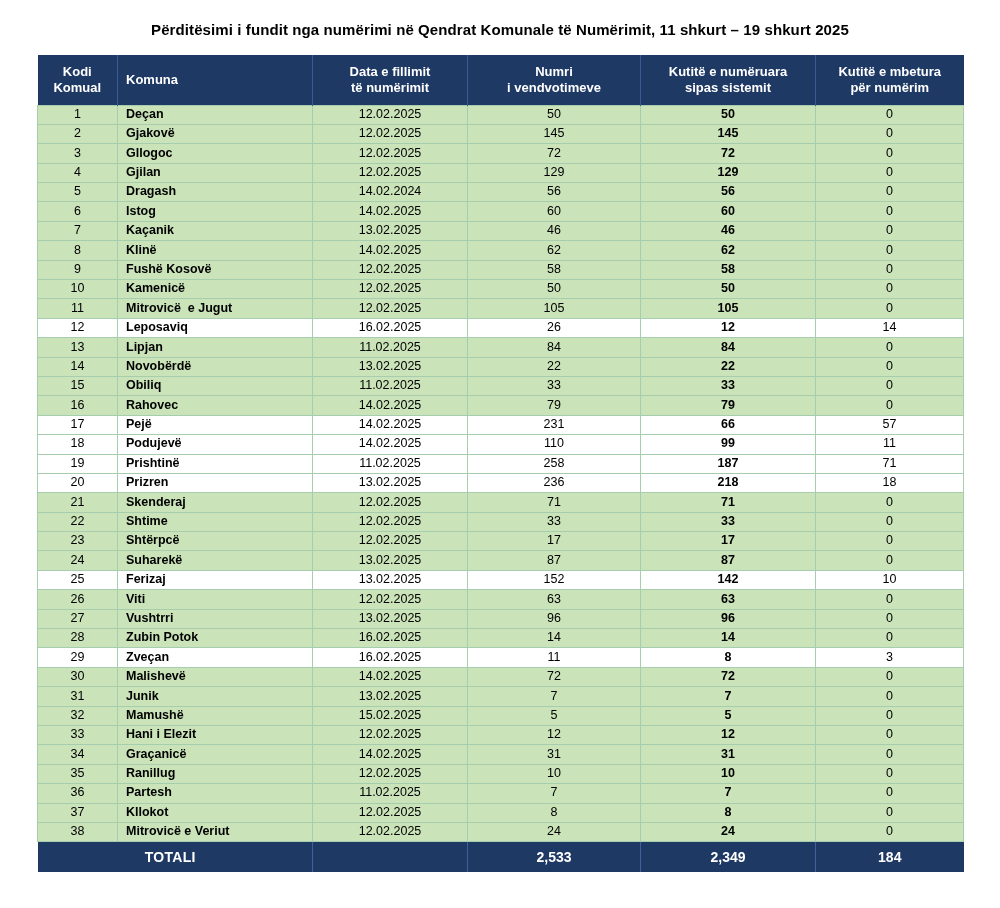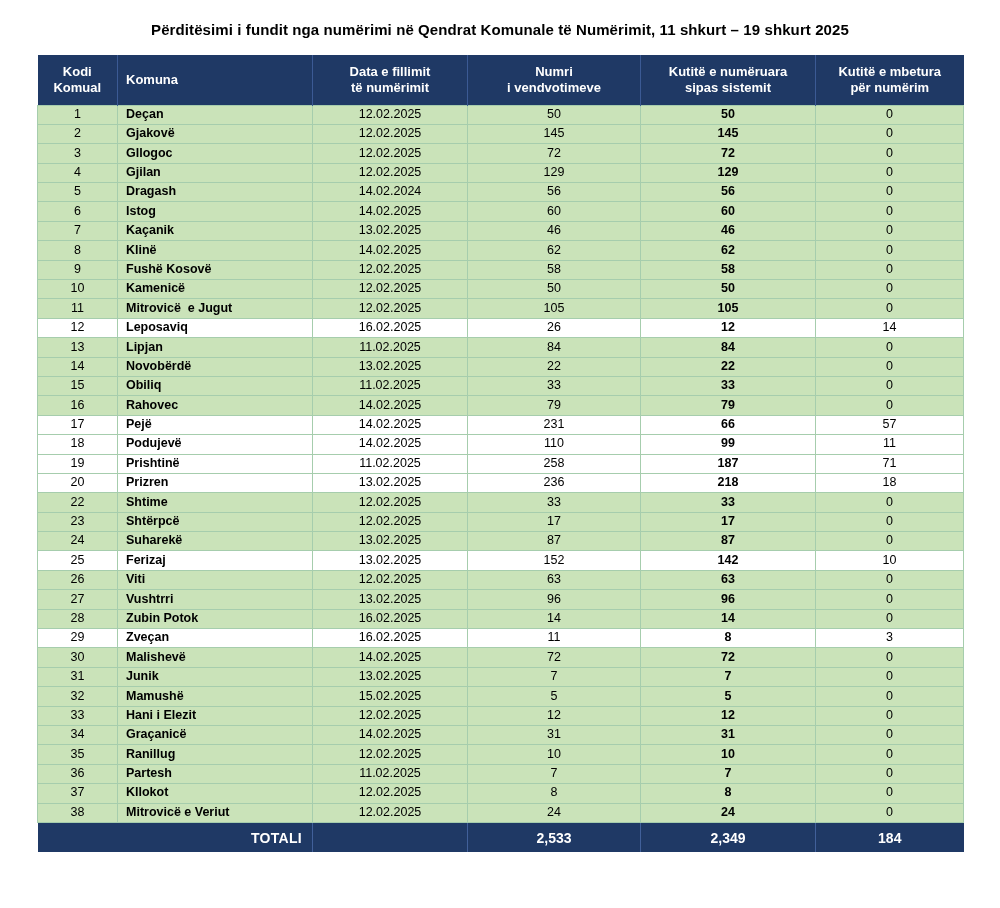--- a/index.html
+++ b/index.html
@@ -62,21 +62,21 @@
     background: #1f3965;
     color: #ffffff;
     font-size: 14px;
     font-weight: bold;
     height: 30px;
     text-align: center;
     vertical-align: middle;
     border-top: 1px solid #dbe6da;
   }
   tfoot td + td { border-left: 1px solid #41609a; }
-  tfoot td.f-totali { text-align: right; padding-right: 10px; letter-spacing: 0.3px; }
+  tfoot td.f-totali { padding-right: 10px; letter-spacing: 0.3px; }
 </style>
 </head>
 <body>
 
 <div class="title">Përditësimi i fundit nga numërimi në Qendrat Komunale të Numërimit, 11 shkurt – 19 shkurt 2025</div>
 
 <div class="table-wrap">
   <table>
     <colgroup>
       <col style="width:80px">
@@ -256,20 +256,28 @@
         </tr>
         <tr class="white">
           <td class="c-kodi">20</td>
           <td class="c-komuna">Prizren</td>
           <td class="c-data">13.02.2025</td>
           <td class="c-vendvotime">236</td>
           <td class="c-numeruara">218</td>
           <td class="c-mbetura">18</td>
         </tr>
         <tr class="green">
+          <td class="c-kodi">21</td>
+          <td class="c-komuna">Skenderaj</td>
+          <td class="c-data">12.02.2025</td>
+          <td class="c-vendvotime">71</td>
+          <td class="c-numeruara">71</td>
+          <td class="c-mbetura">0</td>
+        </tr>
+        <tr class="green">
           <td class="c-kodi">22</td>
           <td class="c-komuna">Shtime</td>
           <td class="c-data">12.02.2025</td>
           <td class="c-vendvotime">33</td>
           <td class="c-numeruara">33</td>
           <td class="c-mbetura">0</td>
         </tr>
         <tr class="green">
           <td class="c-kodi">23</td>
           <td class="c-komuna">Shtërpcë</td>

